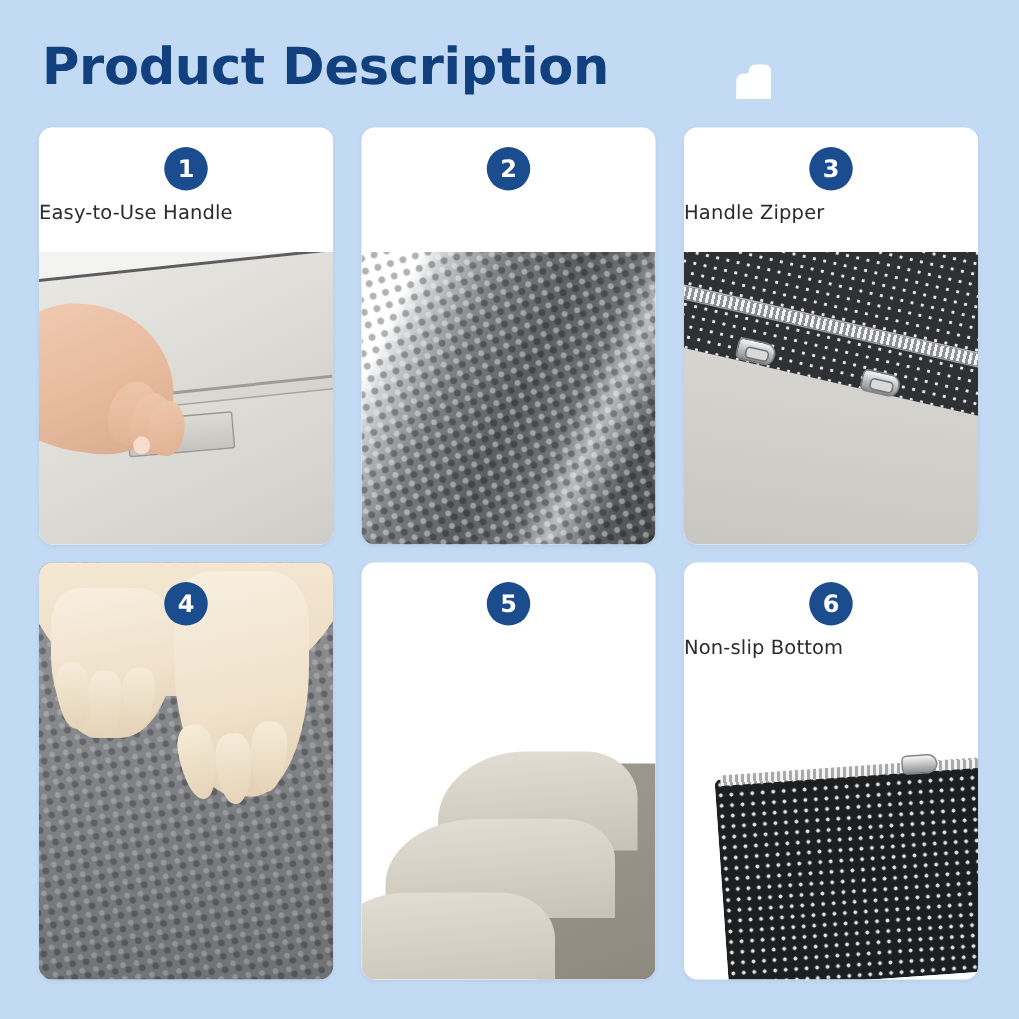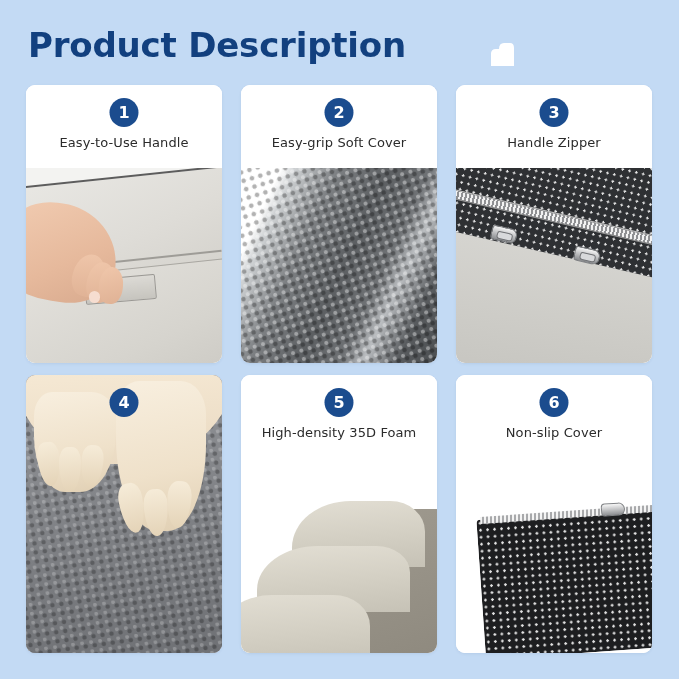--- a/index.html
+++ b/index.html
@@ -69,21 +69,20 @@
     font-family: "DejaVu Sans", sans-serif;
     font-size: 16px;
     font-weight: 700;
     line-height: 29px;
     text-align: center;
   }
   .card-label {
     position: absolute;
     left: 0; top: 50px;
     width: 100%;
-    text-align: center;
     font-size: 13px;
     color: #2b2b2b;
     font-family: "DejaVu Sans", sans-serif;
     letter-spacing: 0.1px;
     white-space: nowrap;
   }
 
   .photo {
     position: absolute;
     left: 0; top: 0;
@@ -348,21 +347,20 @@
     <div class="card-head">
       <div class="badge">1</div>
       <div class="card-label">Easy-to-Use Handle</div>
     </div>
   </div>
 
   <div class="card head-photo">
     <div class="photo ph-chenille"></div>
     <div class="card-head">
       <div class="badge">2</div>
-      <div class="card-label">Easy-grip Soft Cover</div>
     </div>
   </div>
 
   <div class="card head-photo">
     <div class="photo ph-zipper">
       <div class="graypanel"></div>
       <div class="dotpanel"></div>
       <div class="zip-tape"></div>
       <div class="slider s1"></div>
       <div class="slider s2"></div>
@@ -393,29 +391,28 @@
 
   <div class="card head-photo">
     <div class="photo ph-foam">
       <div class="side"></div>
       <div class="st st-top"></div>
       <div class="st st-mid"></div>
       <div class="st st-low"></div>
     </div>
     <div class="card-head">
       <div class="badge">5</div>
-      <div class="card-label">High-density 35D Foam</div>
     </div>
   </div>
 
   <div class="card head-photo">
     <div class="photo ph-bottom">
       <div class="pad"></div>
       <div class="edge"></div>
       <div class="pull"></div>
     </div>
     <div class="card-head">
       <div class="badge">6</div>
-      <div class="card-label">Non-slip Cover</div>
+      <div class="card-label">Non-slip Bottom</div>
     </div>
   </div>
 
 </div>
 
 </body></html>

